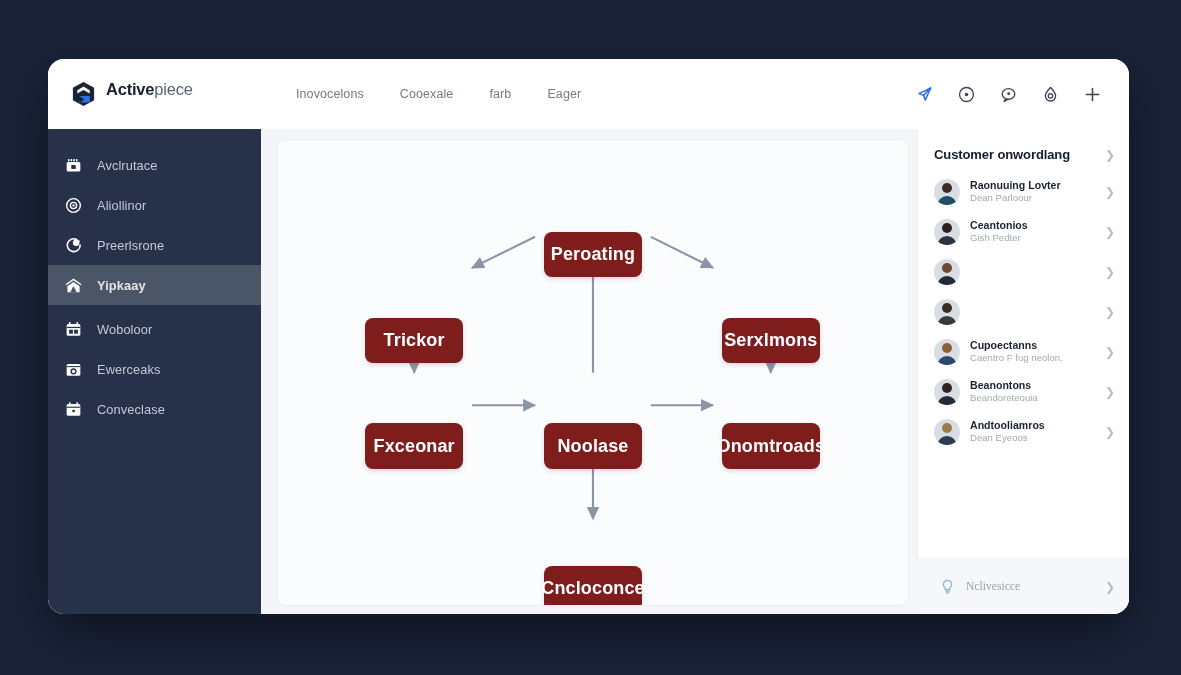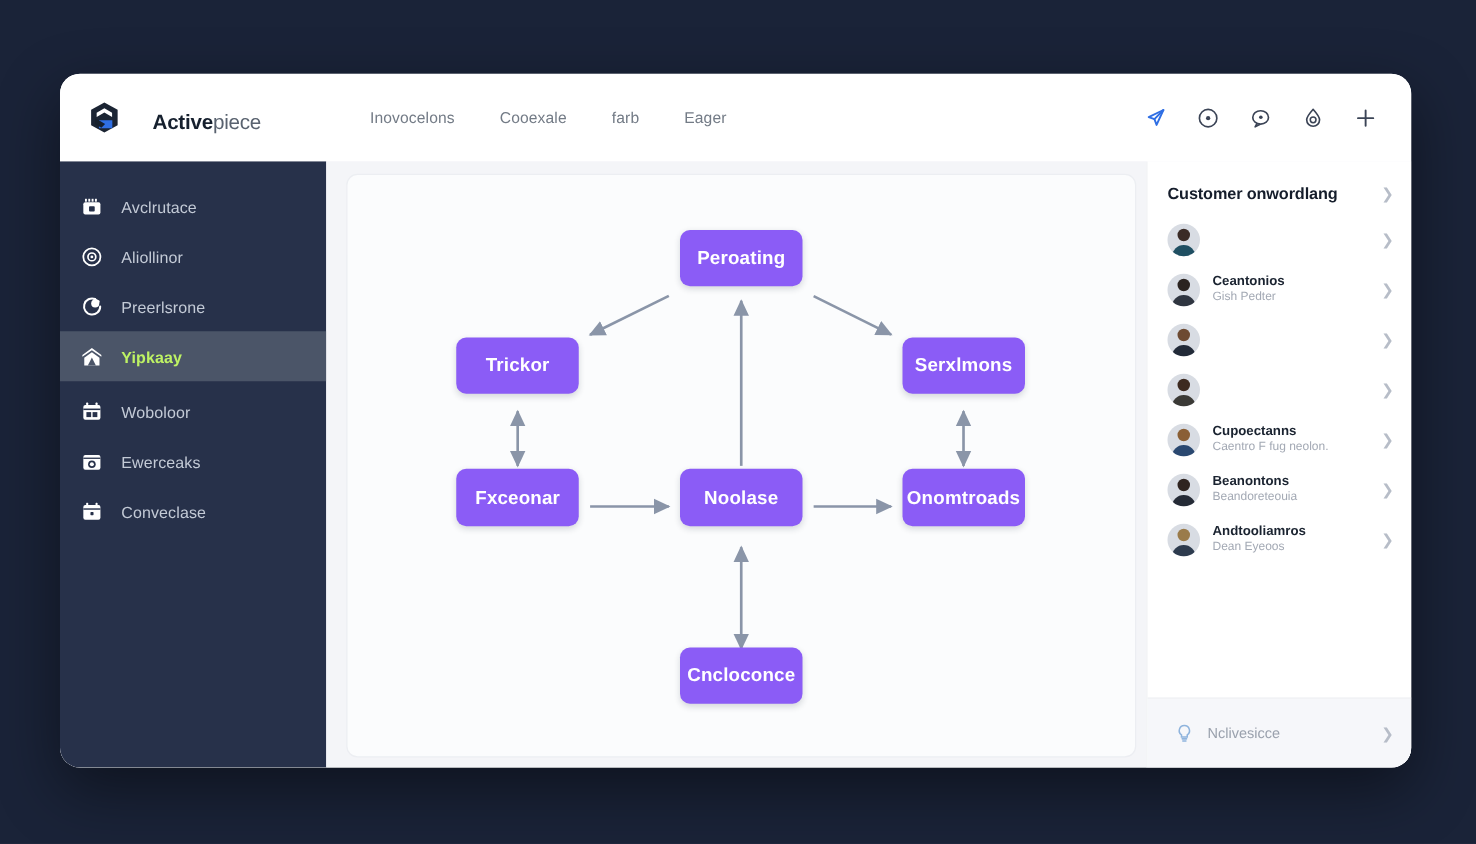--- a/index.html
+++ b/index.html
@@ -32,21 +32,21 @@
   .topbar {
     height: 70px;
     background: #ffffff;
     display: flex;
     align-items: center;
     padding: 0 26px 0 22px;
     flex: 0 0 70px;
     position: relative;
     z-index: 5;
   }
-  .brand { display: flex; align-items: flex-end; gap: 25px; width: 212px; }
+  .brand { display: flex; align-items: flex-start; gap: 9px; width: 212px; }
   .brand-logo { width: 27px; height: 28px; display: block; flex: 0 0 auto; }
   .brand-text {
     font-size: 16.5px; letter-spacing: -0.2px; white-space: nowrap;
   }
   .brand-text .b1 { font-weight: bold; color: #16202e; }
   .brand-text .b2 { font-weight: normal; color: #59626f; }
 
   .topnav { display: flex; align-items: flex-start; gap: 36px; margin-left: 14px; }
   .topnav-item {
     font-size: 12.5px; color: #737b86; white-space: nowrap;
@@ -69,48 +69,49 @@
   .side-item {
     display: flex; align-items: center; gap: 14px;
     height: 40px; padding: 0 16px;
     cursor: pointer;
   }
   .side-item .si-icon { width: 19px; height: 19px; flex: 0 0 19px; display: block; }
   .side-item .si-label {
     font-size: 12.8px; color: #c3cad6; white-space: nowrap; letter-spacing: 0.1px;
   }
   .side-item.active { background: #4b5568; }
-  .side-item.active .si-label { color: #bef264; font-weight: bold; }
+  .side-item.active .si-label { color: #e5e5e5; font-weight: bold; }
   .side-gap { height: 4px; }
 
   
   .canvas-wrap {
     flex: 1; min-width: 0;
     background: #f4f5f8;
     padding: 10px 8px 8px 16px;
     display: flex;
   }
   .canvas {
     flex: 1;
     background: #fbfcfd;
     border: 1px solid #eceef2;
     border-radius: 9px;
     position: relative;
     overflow: hidden;
   }
   .node {
     position: absolute;
-    background: #8b5cf6;
+    background: #7f1d1d;
     color: #ffffff;
     border-radius: 8px;
     display: flex; align-items: center; justify-content: center;
-    font-size: 15px; font-weight: bold; letter-spacing: 0.15px;
+    font-size: 18px; font-weight: bold; letter-spacing: 0.15px;
     box-shadow: 0 2px 5px rgba(20,30,50,0.16);
     cursor: pointer;
     white-space: nowrap;
+    margin-top: 48px;
   }
   .edges { position: absolute; inset: 0; pointer-events: none; }
 
   
   .rightpanel {
     width: 212px; flex: 0 0 212px;
     background: #ffffff;
     display: flex; flex-direction: column;
     border-left: 1px solid #f0f1f4;
   }
@@ -155,20 +156,21 @@
     white-space: nowrap; overflow: hidden; text-overflow: ellipsis;
     line-height: 1.3;
   }
   .rp-footer {
     border-top: 1px solid #f0f1f4;
     background: #f6f7fa;
     display: flex; align-items: center; gap: 11px;
     padding: 0 14px 0 22px;
     height: 56px;
     cursor: pointer;
+    font-family: Liberation Serif, serif;
   }
   .rp-footer-label { font-size: 11.6px; color: #9aa1ad; white-space: nowrap; }
 </style>
 </head>
 <body>
 
 <div id="app-root">
   <div class="window">
 
     <div class="topbar">
@@ -331,20 +333,24 @@
         <div class="rp-header">
           <span class="rp-title">Customer onwordlang</span>
           <span class="chev">❯</span>
         </div>
         <div class="rp-list" id="rp-list">
             <div class="rp-item">
               <div class="avatar" style="background: rgb(216, 220, 227);">
                 <div class="av-body" style="background: rgb(31, 79, 98);"></div>
                 <div class="av-head" style="background: rgb(58, 43, 38);"></div>
               </div>
+              <div class="rp-text">
+                <div class="rp-name">Raonuuing Lovter</div>
+                <div class="rp-sub">Dean Parloour</div>
+              </div>
               <span class="chev">❯</span>
             </div>
             <div class="rp-item">
               <div class="avatar" style="background: rgb(216, 220, 227);">
                 <div class="av-body" style="background: rgb(47, 53, 64);"></div>
                 <div class="av-head" style="background: rgb(43, 35, 32);"></div>
               </div>
               <div class="rp-text">
                 <div class="rp-name">Ceantonios</div>
                 <div class="rp-sub">Gish Pedter</div>

